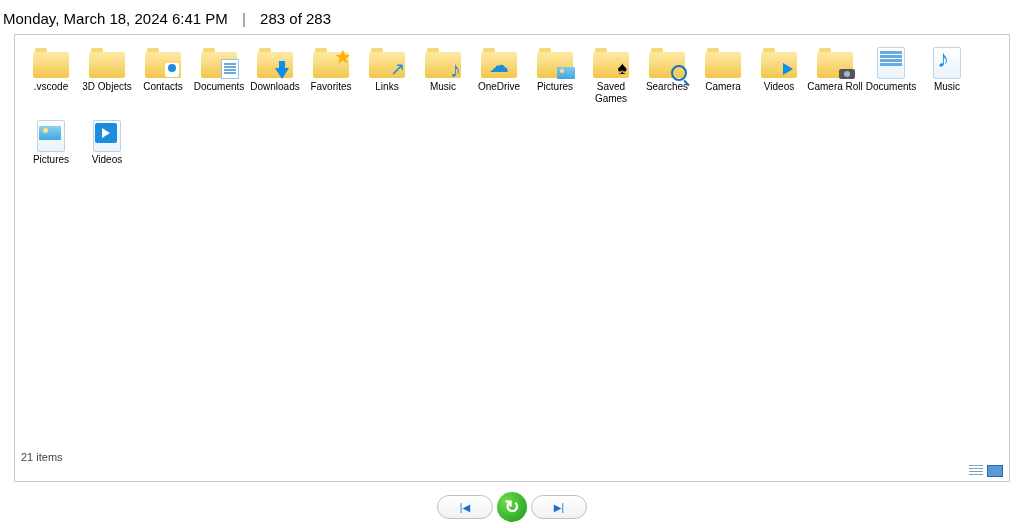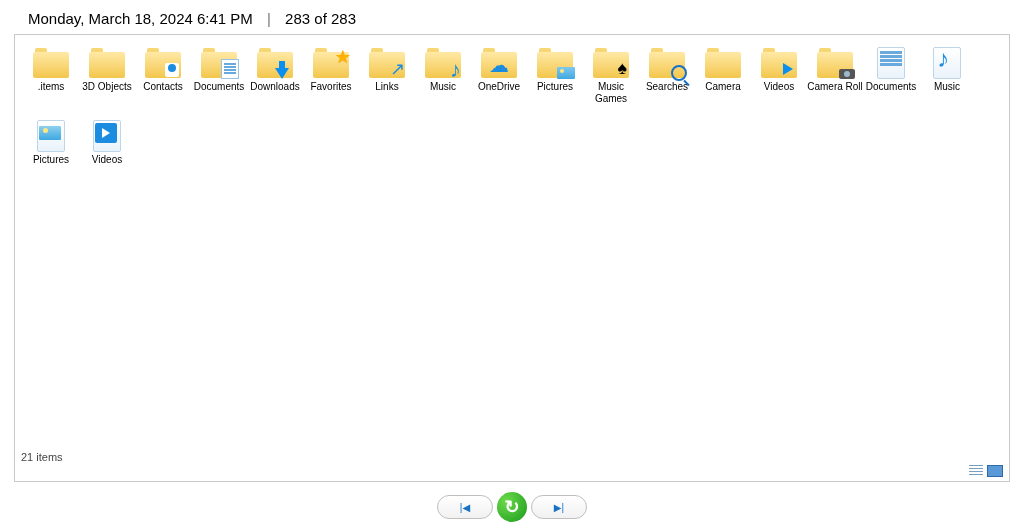--- a/index.html
+++ b/index.html
@@ -1,17 +1,17 @@
 <!DOCTYPE html>
 <html><head>
 <meta charset="utf-8">
 <style>
   html,body{margin:0;padding:0;font-family:"Segoe UI",Arial,sans-serif;background:#fff;color:#000;}
   body{width:1024px;height:528px;overflow:hidden;position:relative;}
-  .header{font-size:15px;padding:10px 28px 8px;}
+  .header{font-size:15px;padding:10px 3px 8px;}
   .header .sep{margin:0 10px;color:#777;}
   .explorer{position:absolute;left:14px;right:14px;top:34px;bottom:46px;border:1px solid #c9c9c9;background:#fff;}
   .grid{padding:10px 8px;display:grid;grid-template-columns:repeat(17,56px);grid-auto-rows:min-content;gap:14px 0;}
   .item{width:56px;text-align:center;font-size:10px;line-height:1.15;cursor:pointer;}
   .ico{width:40px;height:34px;margin:0 auto 2px;position:relative;}
 
   
   .folder{position:absolute;inset:0;margin:auto;width:36px;height:26px;top:6px;}
   .folder .tab{position:absolute;top:-4px;left:2px;width:12px;height:6px;background:#f7d674;border-radius:2px 2px 0 0;}
   .folder .body{position:absolute;inset:0;background:linear-gradient(#ffe9a6,#f3c74d);border-radius:2px;}
@@ -70,21 +70,21 @@
 
 <div class="explorer">
   <div class="grid" id="grid">
       <div class="item">
         <div class="ico">
           <div class="folder">
             <div class="tab"></div>
             <div class="body"></div>
           </div>
         </div>
-        <div>.items</div>
+        <div>.vscode</div>
       </div>
       <div class="item">
         <div class="ico">
           <div class="folder">
             <div class="tab"></div>
             <div class="body"></div>
           </div>
         </div>
         <div>3D Objects</div>
       </div>
@@ -169,21 +169,21 @@
         <div>Pictures</div>
       </div>
       <div class="item">
         <div class="ico">
           <div class="folder">
             <div class="tab"></div>
             <div class="body"></div>
           </div>
           <div class="ov spade">♠</div>
         </div>
-        <div>Music Games</div>
+        <div>Saved Games</div>
       </div>
       <div class="item">
         <div class="ico">
           <div class="folder">
             <div class="tab"></div>
             <div class="body"></div>
           </div>
           <div class="ov mag"></div>
         </div>
         <div>Searches</div>

